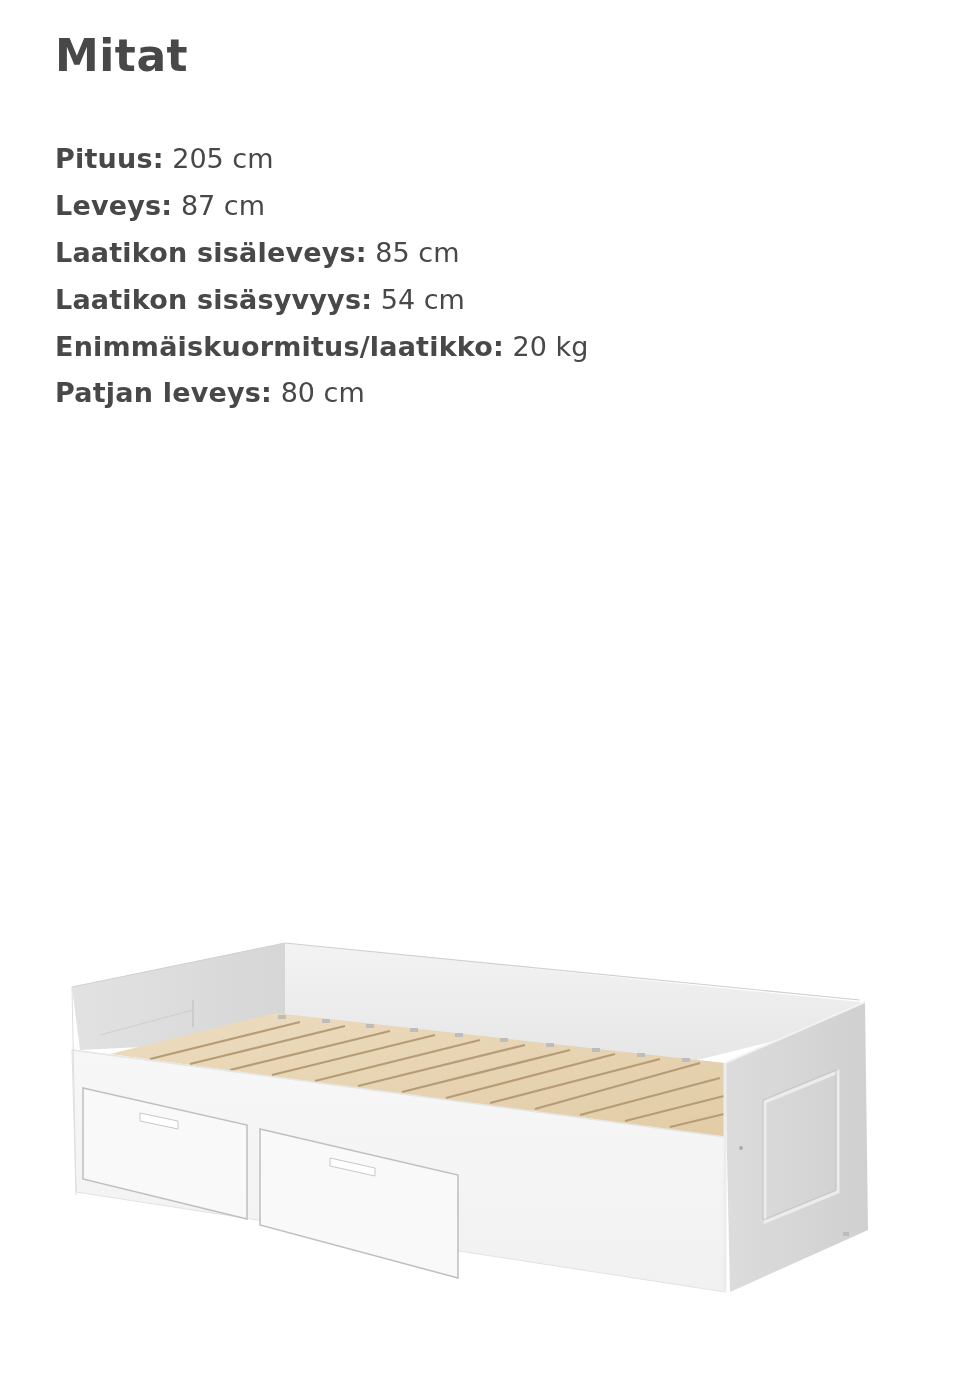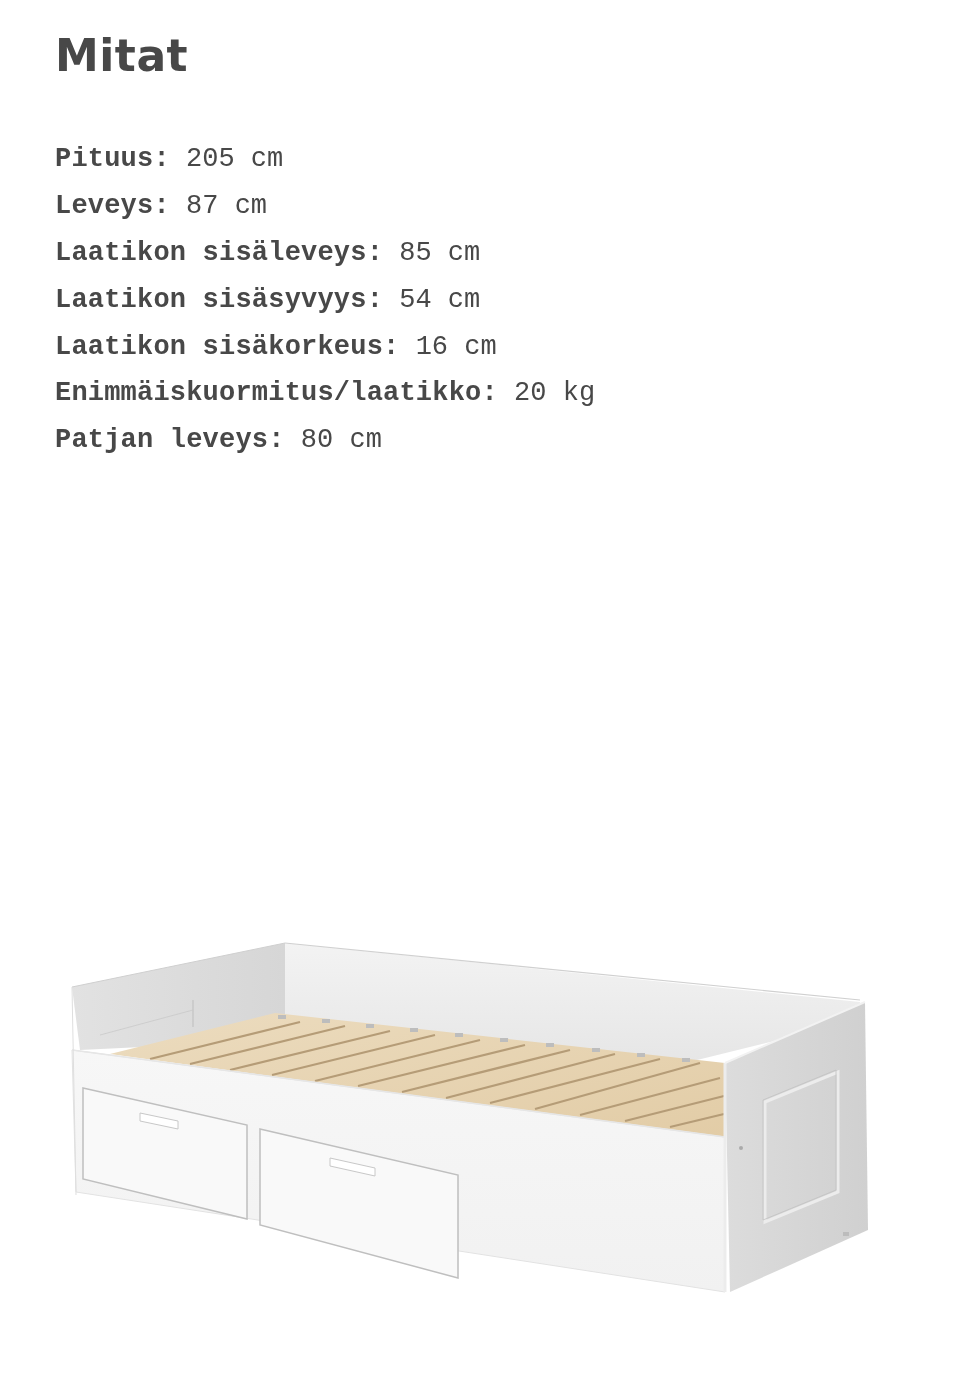--- a/index.html
+++ b/index.html
@@ -26,21 +26,20 @@
       letter-spacing: 0.5px;
       line-height: 60px;
     }
     .dims-list {
       position: absolute;
       left: 55px;
       top: 136px;
       margin: 0;
       padding: 0;
       list-style: none;
-      font-family: Liberation Mono, monospace;
     }
     .dims-list li {
       font-size: 27px;
       line-height: 46.9px;
       height: 46.9px;
       white-space: nowrap;
       color: #484848;
     }
     .dims-list .label {
       font-weight: bold;
@@ -60,21 +59,20 @@
 </head>
 <body>
 
 <h1 class="page-title">Mitat</h1>
 
 <ul class="dims-list">
   <li><span class="label">Pituus:</span><span class="value"> 205 cm</span></li>
   <li><span class="label">Leveys:</span><span class="value"> 87 cm</span></li>
   <li><span class="label">Laatikon sisäleveys:</span><span class="value"> 85 cm</span></li>
   <li><span class="label">Laatikon sisäsyvyys:</span><span class="value"> 54 cm</span></li>
-  <li><span class="label">Laatikon sisäkorkeus:</span><span class="value"> 16 cm</span></li>
   <li><span class="label">Enimmäiskuormitus/laatikko:</span><span class="value"> 20 kg</span></li>
   <li><span class="label">Patjan leveys:</span><span class="value"> 80 cm</span></li>
 </ul>
 
 <div class="product-image" title="White day-bed frame with two drawers and wooden slats">
   <svg width="840" height="380" viewBox="0 0 840 380" xmlns="http://www.w3.org/2000/svg">
     <defs>
       <linearGradient id="backGrad" x1="0" y1="0" x2="0" y2="1">
         <stop offset="0" stop-color="#f3f3f3"></stop>
         <stop offset="1" stop-color="#e6e6e6"></stop>

